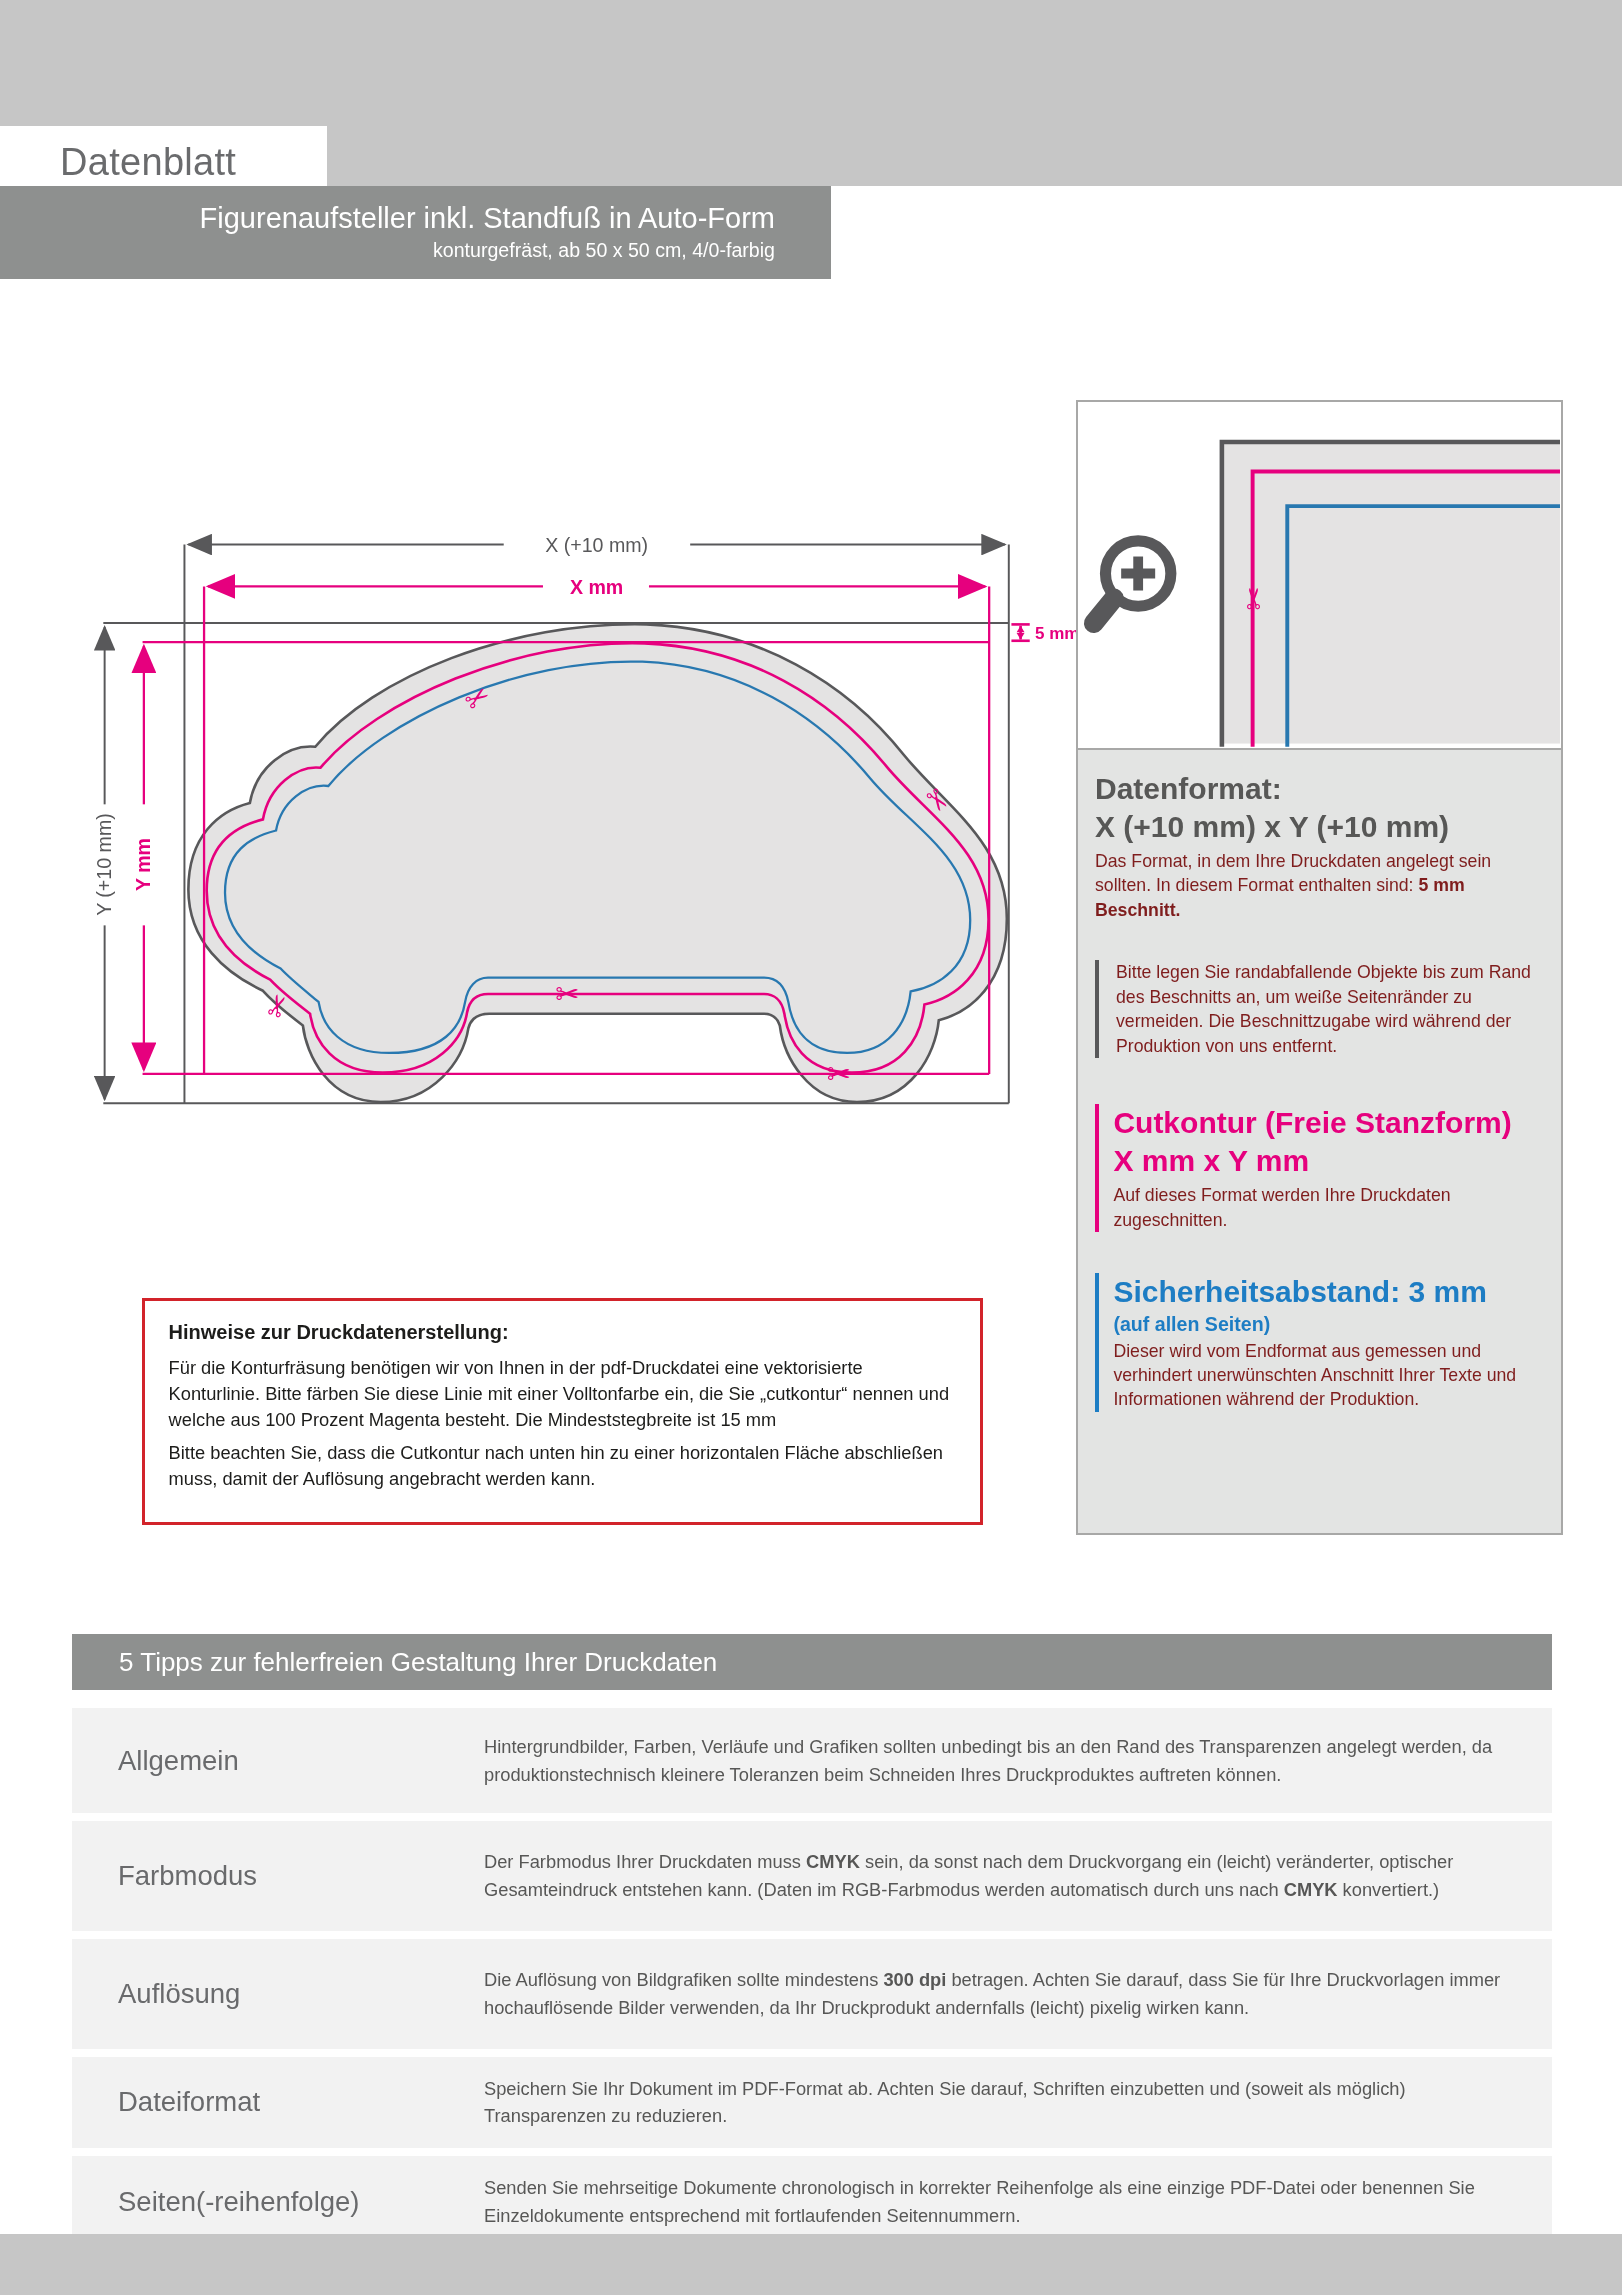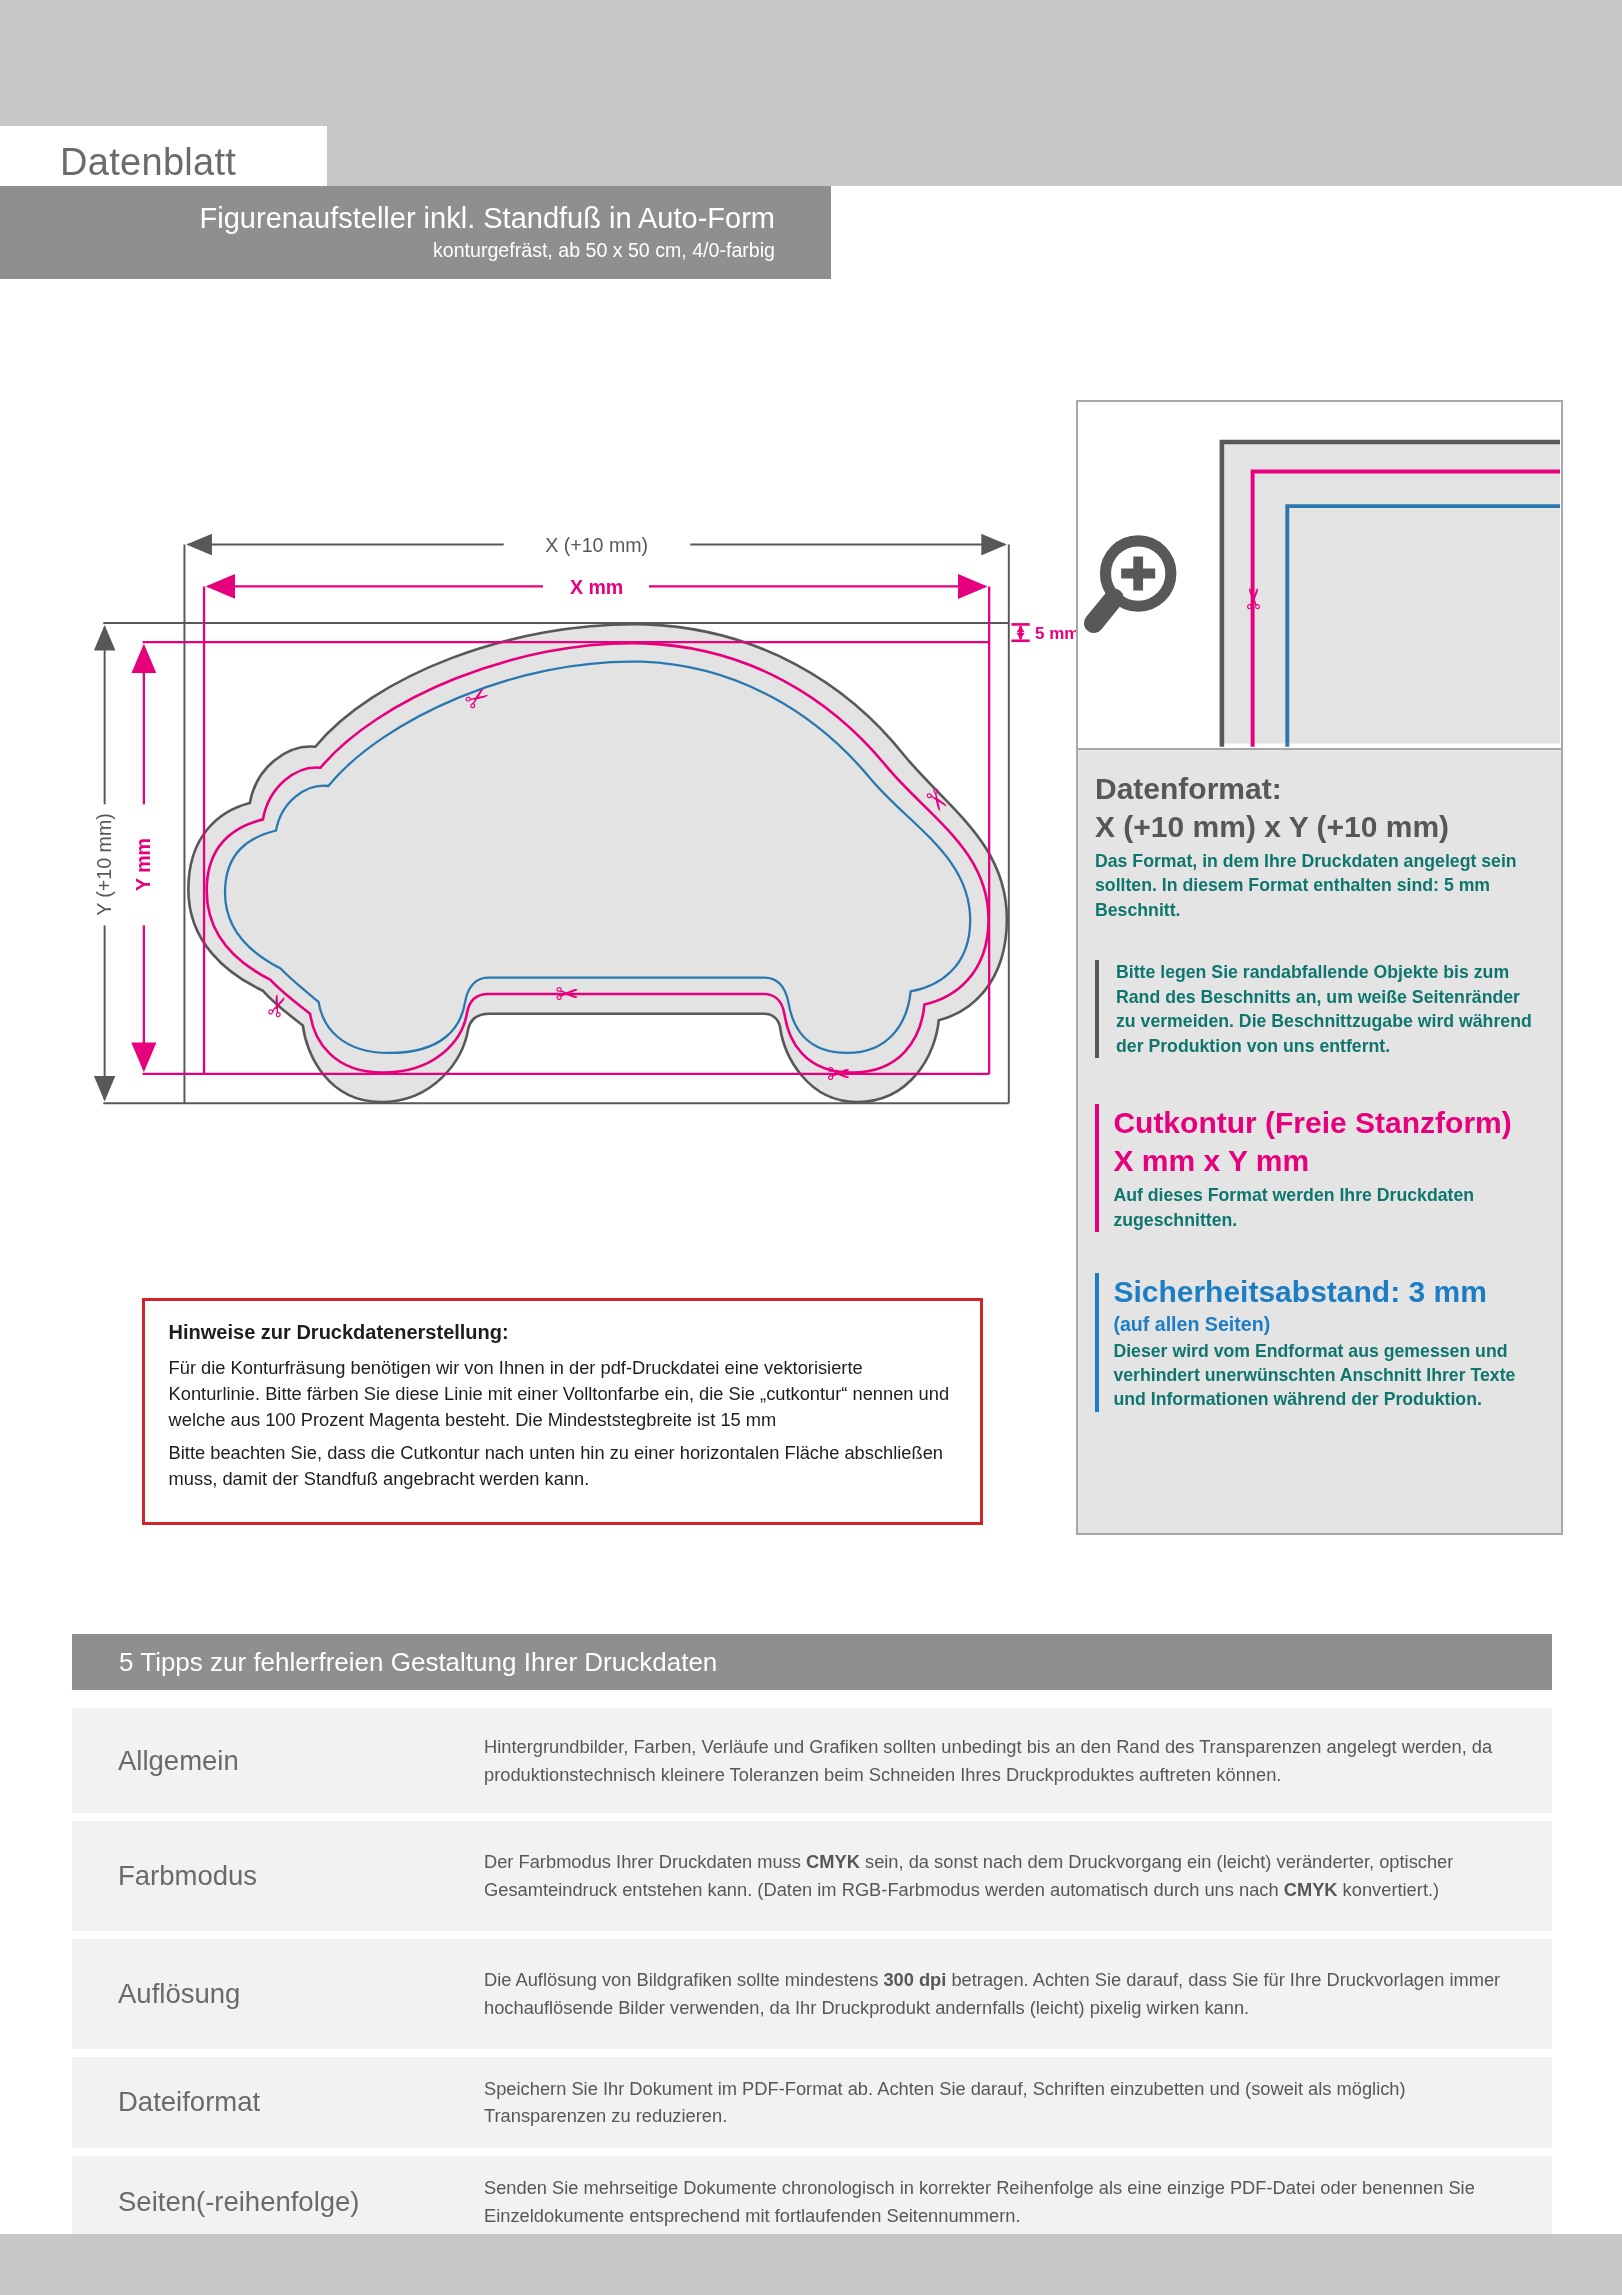--- a/index.html
+++ b/index.html
@@ -33,21 +33,21 @@
   .zoom-box { left:1076px; top:400px; width:487px; height:350px; background:#ffffff;
     border:2.6px solid #a8a8a7; overflow:hidden; }
 
   
   .info-panel { left:1076px; top:748px; width:487px; height:787px;
     background:#e3e4e3; border:2.6px solid #a8a8a7; padding:19.6px 17px 13px 17px; }
   .info-panel h2 { font-size:30px; line-height:1.28; color:#575756; font-weight:bold; }
   .info-panel h2.magenta { color:#e6007e; }
   .info-panel h2.blue { color:#1d7dc4; }
   .info-panel .sub { font-size:19.6px; line-height:1.25; color:#1d7dc4; font-weight:bold; }
-  .info-panel p { font-size:17.7px; line-height:1.38; color:#0f766e; margin-top:2.6px;font-weight:bold; }
+  .info-panel p { font-size:17.7px; line-height:1.38; color:#7f1d1d; margin-top:2.6px; }
   .bar-gray { border-left:4.6px solid #58585a; padding-left:17px; margin-top:38px; }
   .bar-magenta { border-left:4.6px solid #e6007e; padding-left:14.4px; margin-top:46px; }
   .bar-blue { border-left:4.6px solid #1d7dc4; padding-left:14.4px; margin-top:41px; }
 
   
   .hinweise-box { left:142px; top:1298px; width:841px; height:227px; background:#ffffff;
     border:3.3px solid #d2232a; padding:19.6px 23.6px; color:#1d1d1b; }
   .hinweise-box h3 { font-size:20px; font-weight:bold; margin-bottom:11.8px; color:#1d1d1b; }
   .hinweise-box p { font-size:18.3px; line-height:1.42; margin-top:6.5px; color:#1d1d1b; }
 
@@ -198,21 +198,21 @@
   <div class="bar-blue">
     <h2 class="blue">Sicherheitsabstand: 3 mm</h2>
     <div class="sub">(auf allen Seiten)</div>
     <p>Dieser wird vom Endformat aus gemessen und verhindert unerwünschten Anschnitt Ihrer Texte und Informationen während der Produktion.</p>
   </div>
 </div>
 
 <div class="abs hinweise-box">
   <h3>Hinweise zur Druckdatenerstellung:</h3>
   <p>Für die Konturfräsung benötigen wir von Ihnen in der pdf-Druckdatei eine vektorisierte Konturlinie. Bitte färben Sie diese Linie mit einer Volltonfarbe ein, die Sie „cutkontur“ nennen und welche aus 100 Prozent Magenta besteht. Die Mindeststegbreite ist 15 mm</p>
-  <p>Bitte beachten Sie, dass die Cutkontur nach unten hin zu einer horizontalen Fläche abschließen muss, damit der Standfuß angebracht werden kann.</p>
+  <p>Bitte beachten Sie, dass die Cutkontur nach unten hin zu einer horizontalen Fläche abschließen muss, damit der Auflösung angebracht werden kann.</p>
 </div>
 
 <div class="abs tips-header">5 Tipps zur fehlerfreien Gestaltung Ihrer Druckdaten</div>
 <div class="abs tips-rows">
   <div class="tip-row r1">
     <div class="tip-label">Allgemein</div>
     <div class="tip-text"><span>Hintergrundbilder, Farben, Verläufe und Grafiken sollten unbedingt bis an den Rand des Transparenzen angelegt werden, da produktionstechnisch kleinere Toleranzen beim Schneiden Ihres Druckproduktes auftreten können.</span></div>
   </div>
   <div class="tip-row r2">
     <div class="tip-label">Farbmodus</div>

